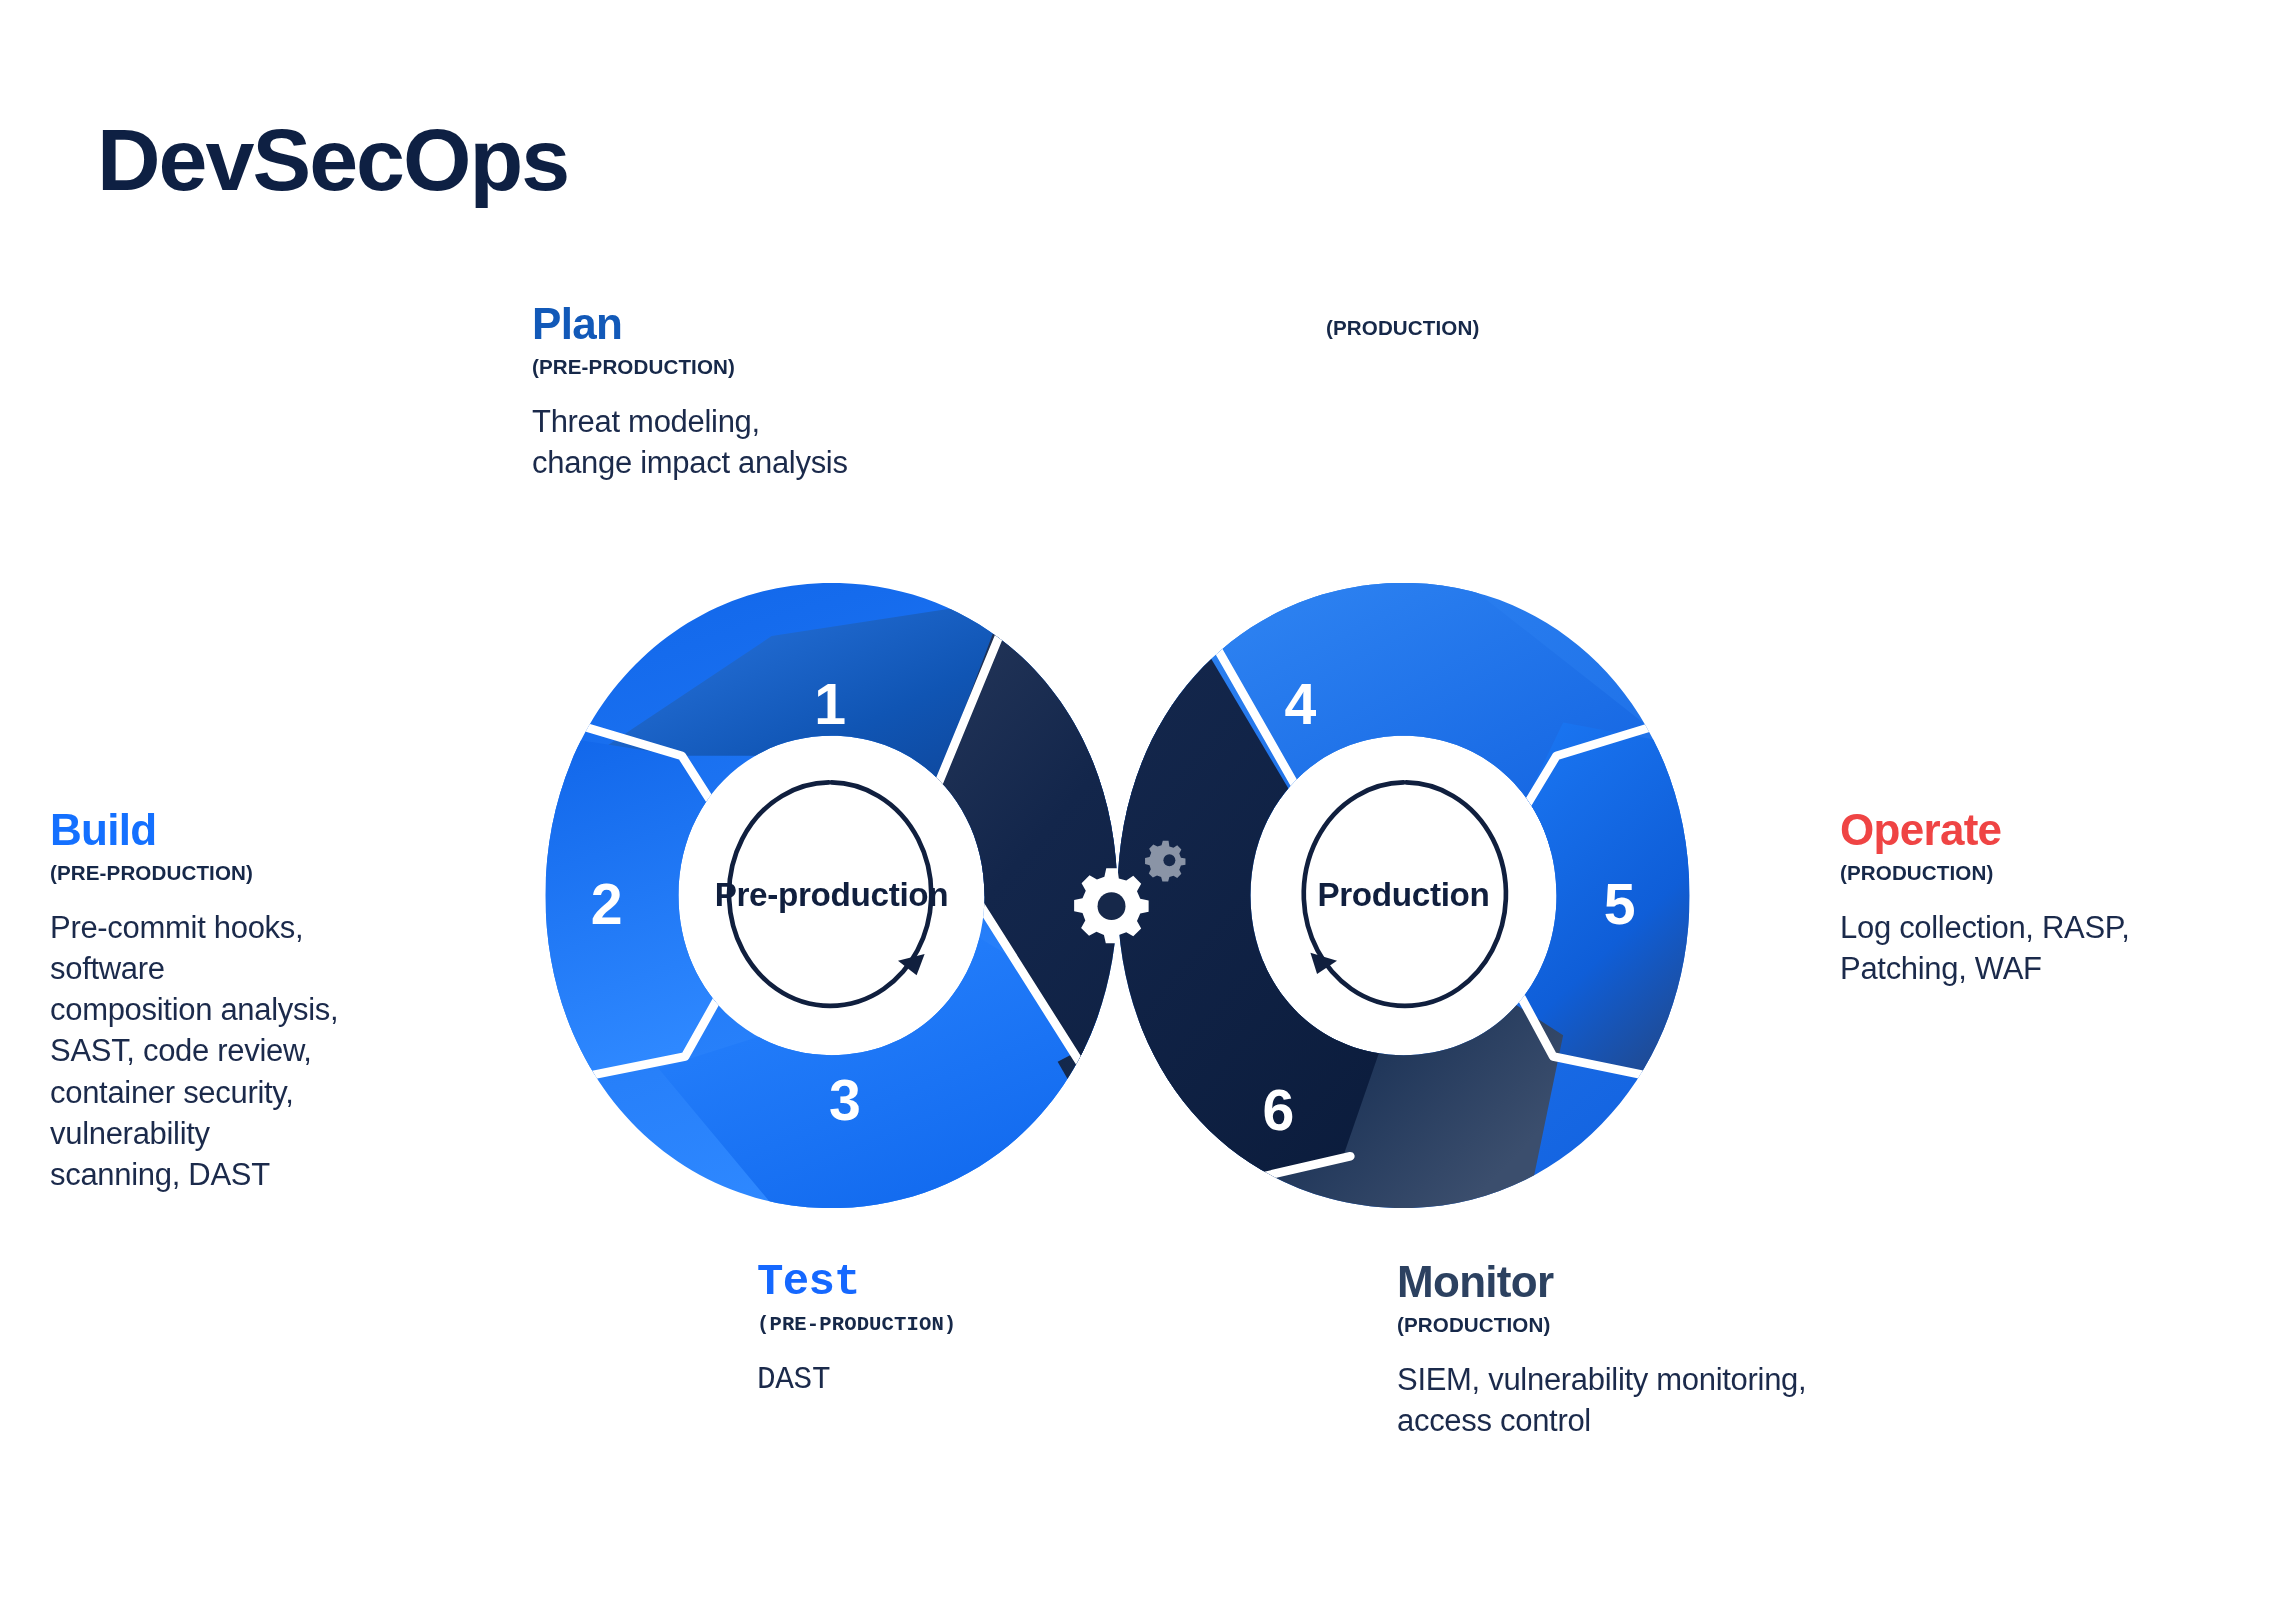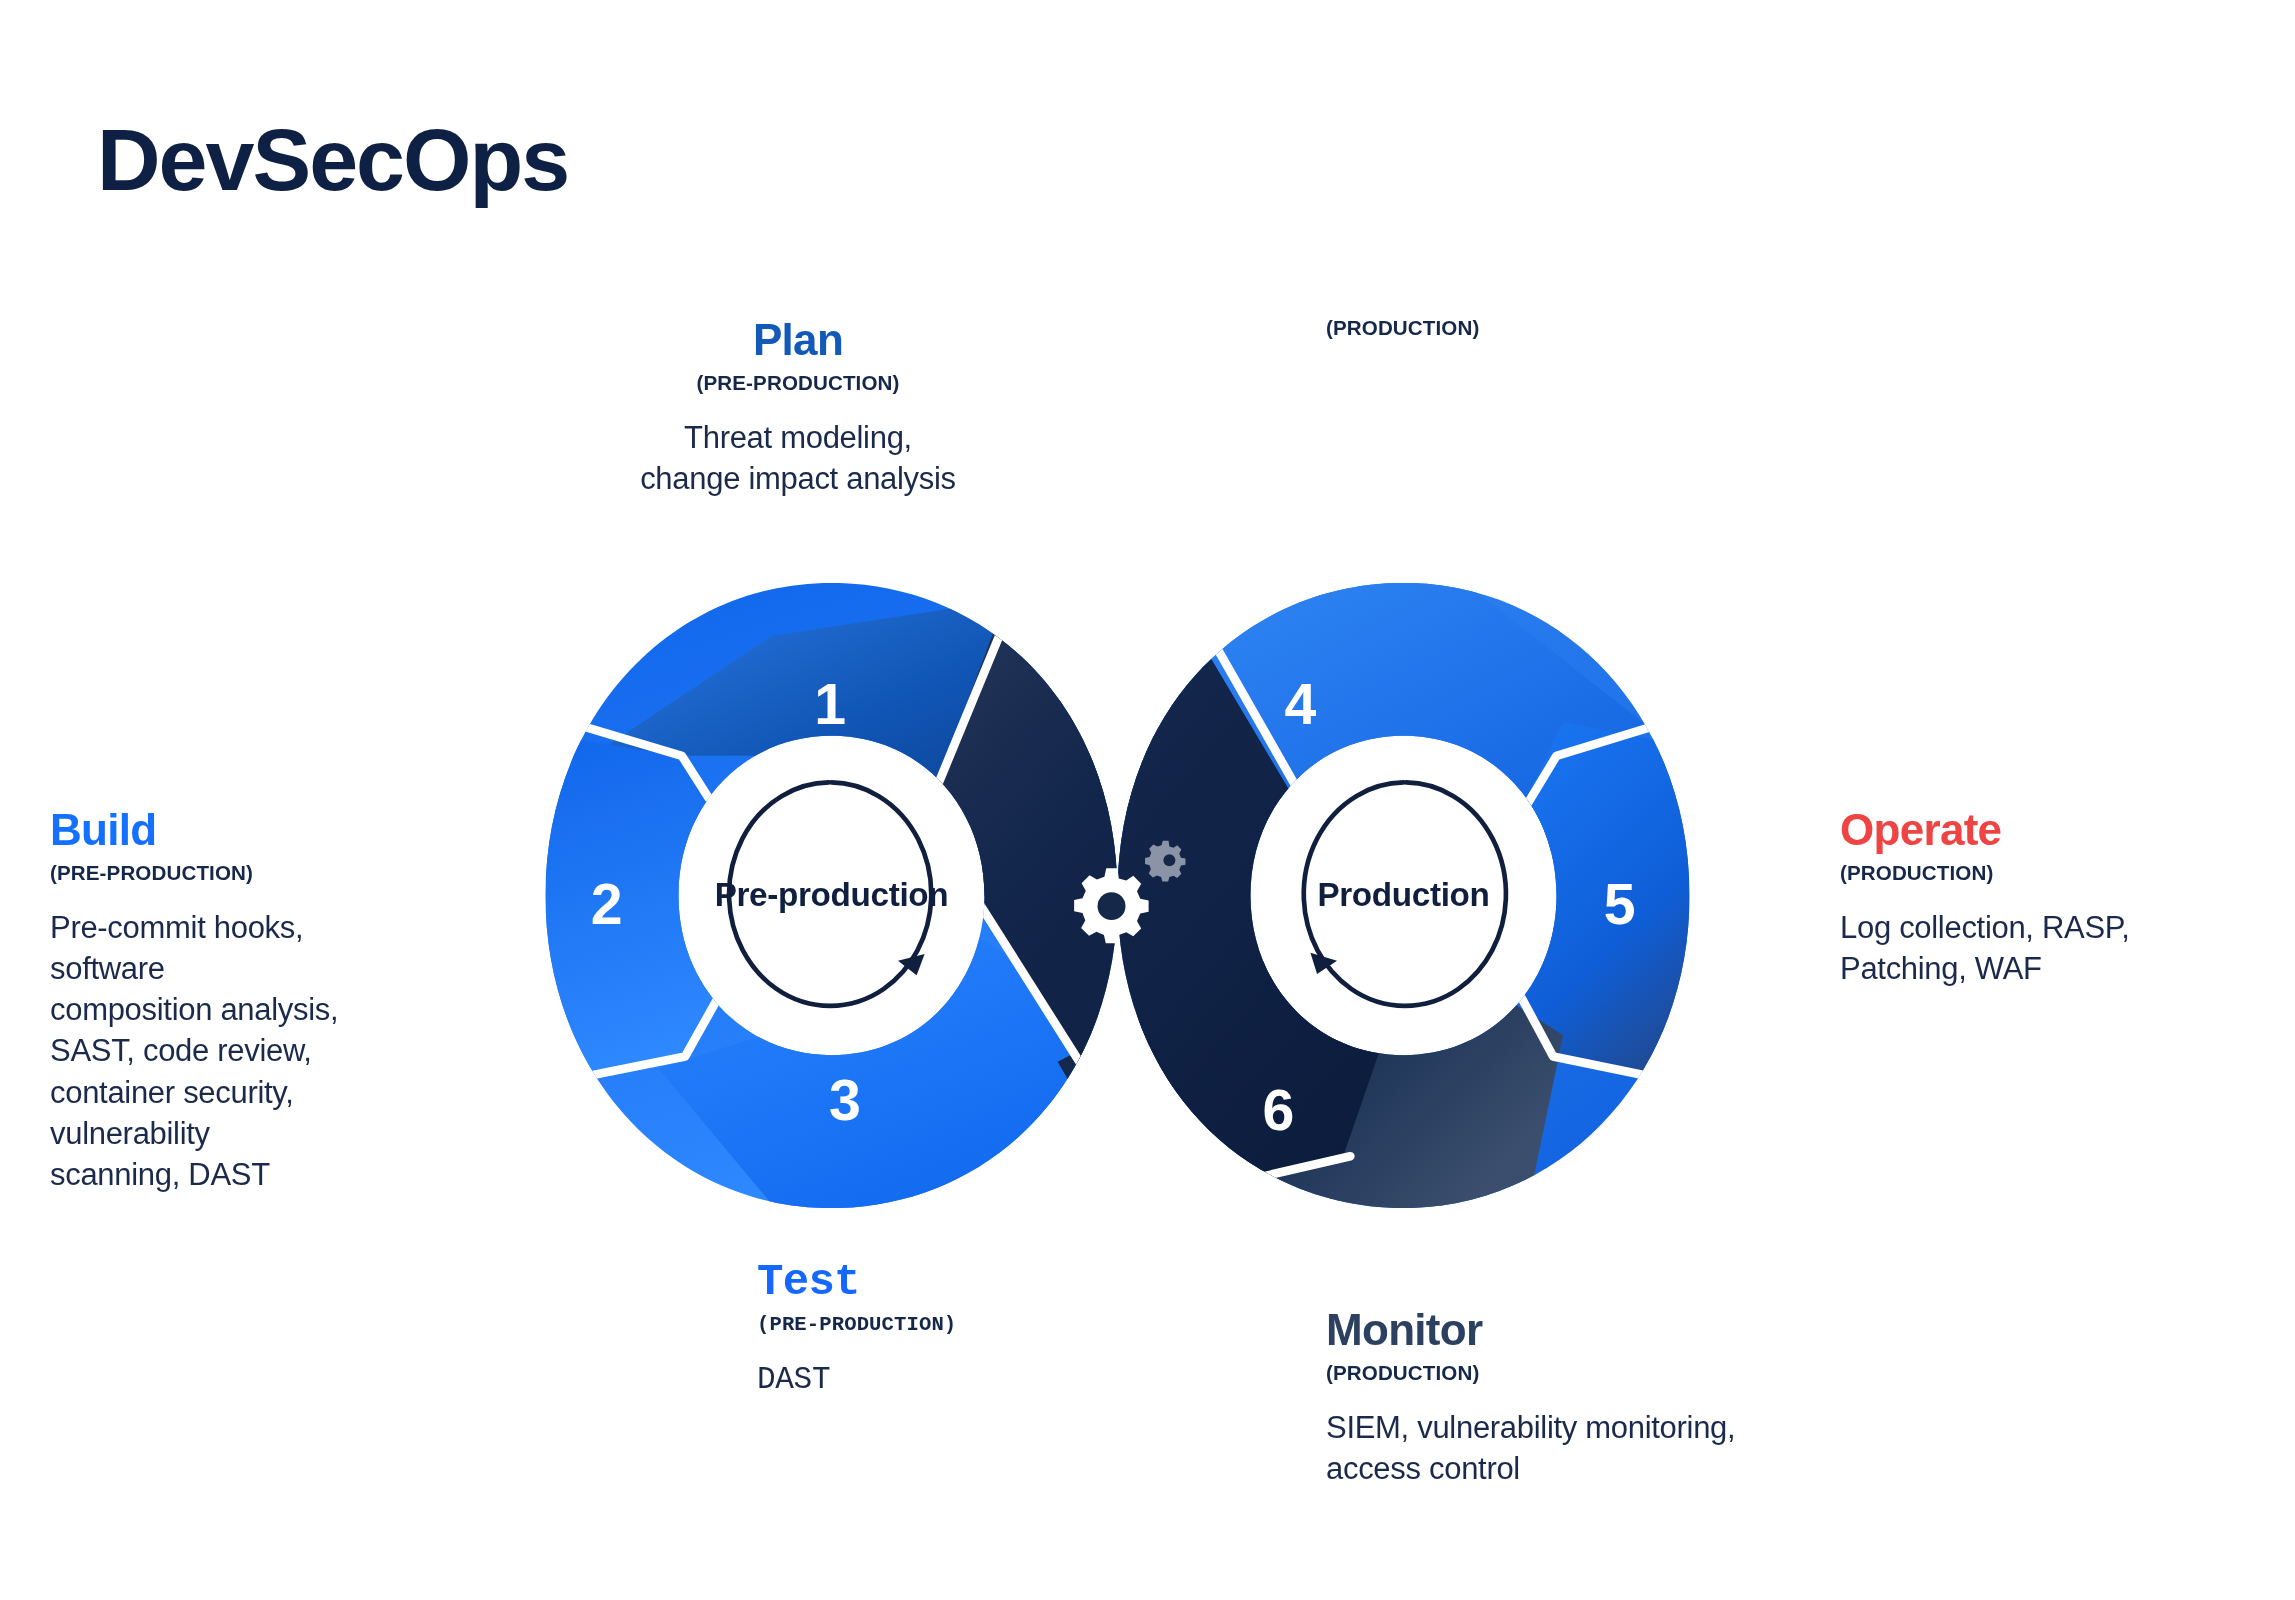--- a/index.html
+++ b/index.html
@@ -40,26 +40,26 @@
   }
   .stage .stage-desc{
     font-size:31px;line-height:1.33;
     font-weight:400;
     color:#1B2A4B;
     letter-spacing:-0.3px;
     white-space:pre-line;
   }
 
   
-  #stage-plan   {left:532px; top:318px;  width:532px;text-align:center;}
+  #stage-plan   {left:532px; top:302px;  width:532px;}
   #stage-deploy {left:1326px;top:318px;  width:865px;}
   #stage-build  {left:50px;  top:808px; width:466px;}
   #stage-operate{left:1840px;top:808px; width:439px;}
   #stage-test   {left:757px;top:1260px; width:373px;font-family:Liberation Mono, monospace;}
-  #stage-monitor{left:1326px;top:1260px; width:665px;margin-top:48px;}
+  #stage-monitor{left:1397px;top:1260px; width:665px;}
 
   #stage-operate .stage-desc, #stage-monitor .stage-desc{}
 
   
   #loop{
     position:absolute;
     left:459px;top:556px;
     width:1317px;height:679px;
   }
   .num{

